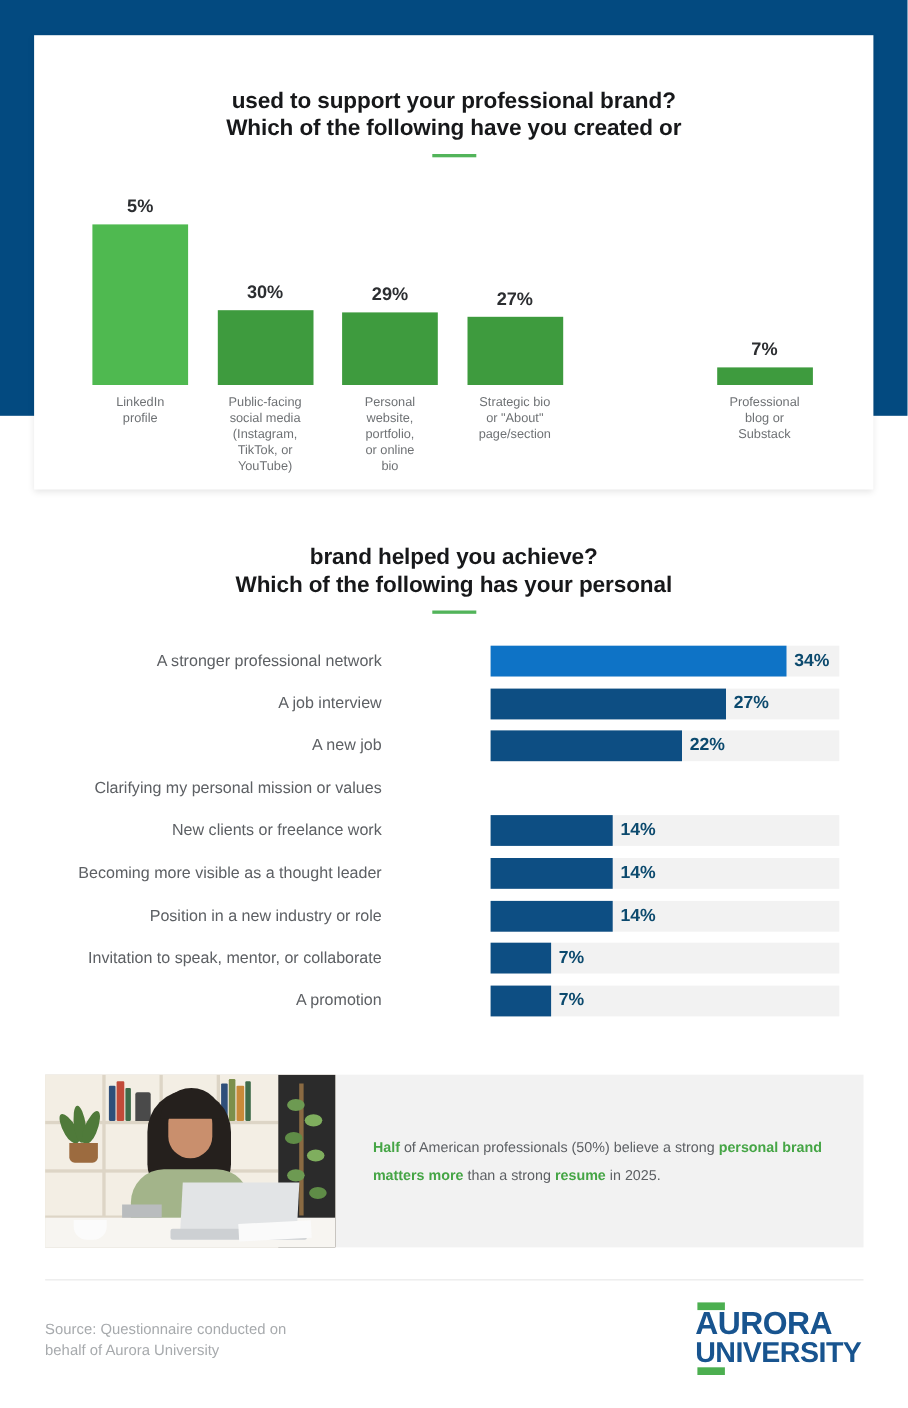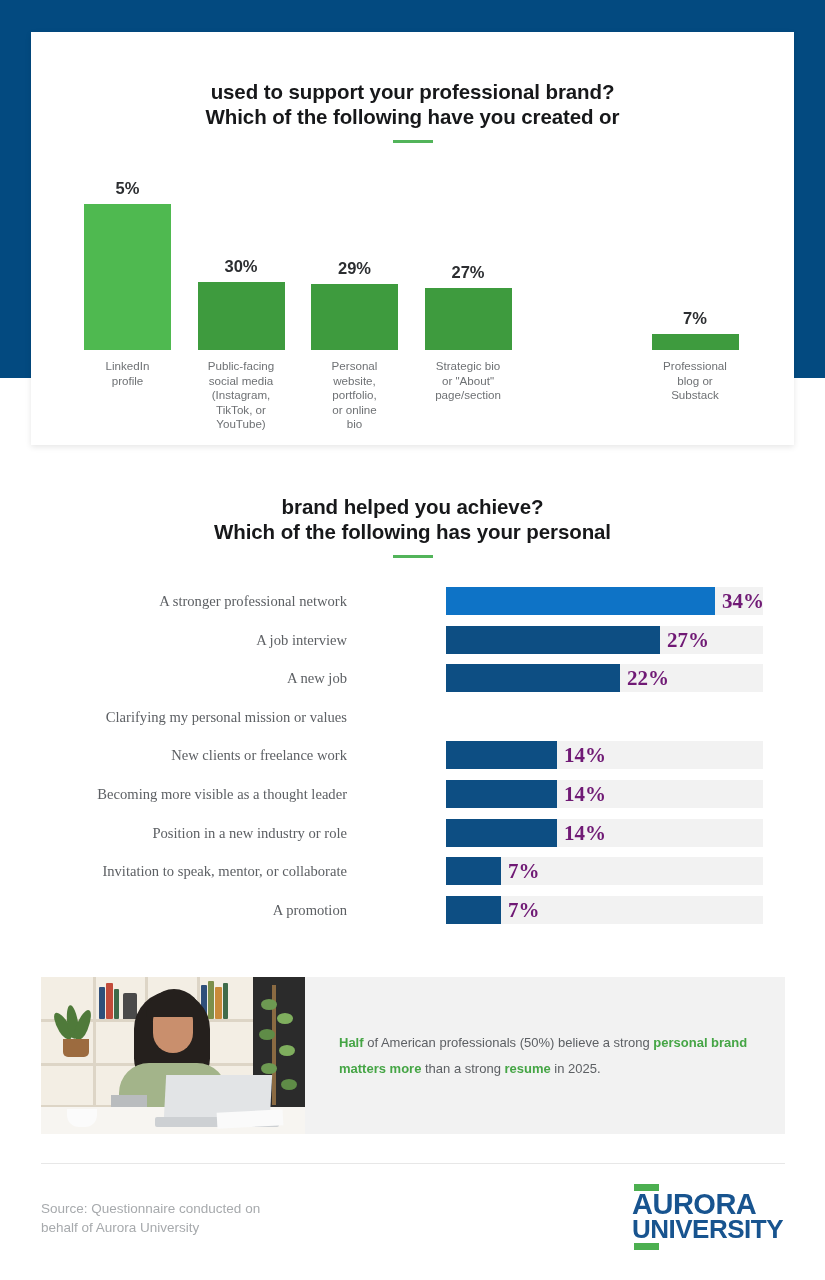--- a/index.html
+++ b/index.html
@@ -102,21 +102,20 @@
     left: 31px;
     top: 480px;
     width: 763px;
     height: 460px;
   }
   .hbar-list {
     position: absolute;
     left: 0;
     top: 107px;
     width: 763px;
-    font-family: Liberation Serif, serif;
   }
   .hbar-row {
     position: relative;
     height: 28px;
     margin-bottom: 10.6px;
   }
   .hbar-label {
     position: absolute;
     right: 447px;
     top: 0;
@@ -141,22 +140,22 @@
     height: 28px;
     background: #0d4e83;
   }
   .hbar-fill.highlight { background: #0e73c6; }
   .hbar-pct {
     position: absolute;
     top: 0;
     height: 28px;
     line-height: 28px;
     font-weight: bold;
-    font-size: 21px;
-    color: #701a75;
+    font-size: 16px;
+    color: #0c4a6e;
     padding-left: 7px;
   }
 
   
   .callout {
     position: absolute;
     left: 41px;
     top: 977px;
     width: 744px;
     height: 157px;

